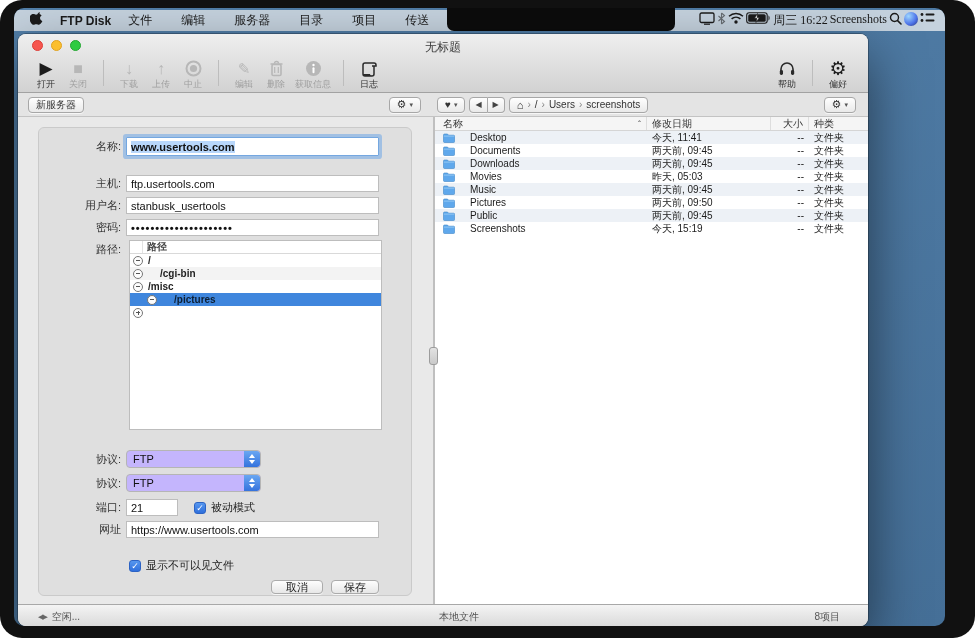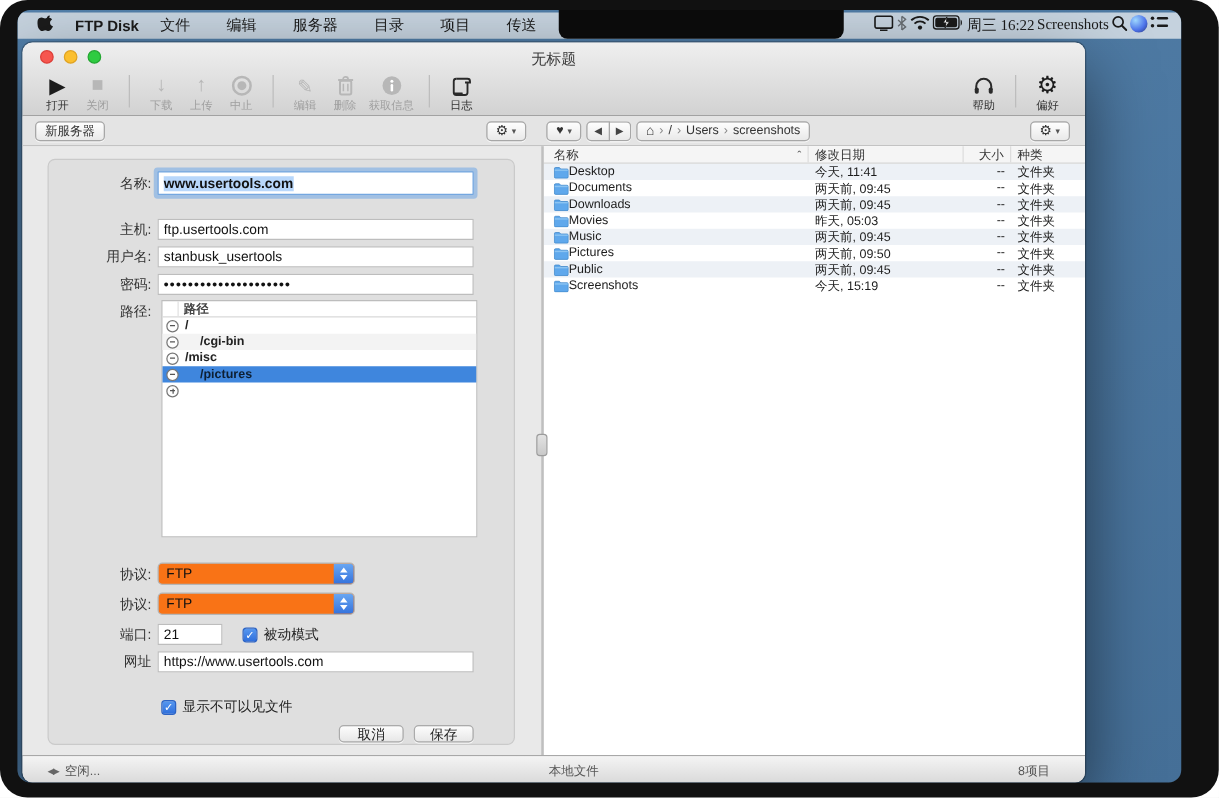--- a/index.html
+++ b/index.html
@@ -77,28 +77,28 @@
               font-size:11px; font-weight:bold; color:#111; }
   .sel-text { background:#b8d7fb; }
 
   .path-list { position:absolute; left:90px; top:112px; width:253px; height:190px;
                background:#fff; border:1px solid #bdbdbd; font-size:10px;font-weight:bold; }
   .path-head { height:13px; display:flex; align-items:center; color:#444; border-bottom:1px solid #d9d9d9; }
   .path-head-gutter { width:13px; height:100%; border-right:1px solid #e2e2e2; }
   .path-head-label { padding-left:4px; }
   .path-row { height:13px; display:flex; align-items:center; color:#222; }
   .path-row.alt { background:#f3f3f3;gap:12px; }
-  .path-row.sel { background:#3f86dd; color:#0d1f33; }
+  .path-row.sel { background:#3f86dd; color:#0d1f33;padding-left:14px; }
   .rm-btn, .add-btn { width:10px; height:10px; border:1px solid #777; border-radius:50%; margin:0 5px 0 3px;
                       position:relative; background:#fdfdfd; flex:none; }
   .rm-btn::after { content:""; position:absolute; left:2px; right:2px; top:3.5px; height:1px; background:#555; }
   .add-btn::after { content:""; position:absolute; left:2px; right:2px; top:3.5px; height:1px; background:#555; }
   .add-btn::before { content:""; position:absolute; top:2px; bottom:2px; left:3.5px; width:1px; background:#555; }
 
-  .dropdown { width:158px; height:18px; background:#f97316; border:1px solid #b5b5b5; border-radius:4px;
+  .dropdown { width:135px; height:18px; background:#c4b5fd; border:1px solid #b5b5b5; border-radius:4px;
               display:flex; align-items:center; overflow:hidden; }
   .dd-text { flex:1; font-size:11px; color:#111; padding-left:6px; }
   .dd-stepper { width:16px; height:100%; background:linear-gradient(#6aa7f2,#3573dd); border-radius:0 3px 3px 0;
                 display:flex; flex-direction:column; align-items:center; justify-content:center; gap:2px; }
   .dd-up { width:0; height:0; border-left:3px solid transparent; border-right:3px solid transparent; border-bottom:4px solid #fff; }
   .dd-dn { width:0; height:0; border-left:3px solid transparent; border-right:3px solid transparent; border-top:4px solid #fff; }
 
   .checkbox { width:12px; height:12px; border-radius:3px; background:linear-gradient(#5697ef,#2f6fdc);
               border:1px solid #2c63c4; color:#fff; font-size:9px; line-height:10px; text-align:center; flex:none; }
   .cb-label { font-size:11px; color:#222; margin-left:5px; }
@@ -111,21 +111,21 @@
   .table-header { height:14px; display:flex; background:#f5f5f5; border-bottom:1px solid #d5d5d5;
                   font-size:10px; color:#333; align-items:center; }
   .col-name { width:212px; display:flex; align-items:center; padding-left:8px; border-right:1px solid #ddd; height:100%; }
   .col-date { width:124px; padding-left:5px; border-right:1px solid #ddd; height:100%; display:flex; align-items:center; }
   .col-size { width:38px; justify-content:flex-end; padding-right:5px; border-right:1px solid #ddd; height:100%; display:flex; align-items:center; }
   .col-kind { flex:1; padding-left:5px; height:100%; display:flex; align-items:center; }
   .sort-caret { margin-left:auto; margin-right:5px; font-size:9px; color:#555; }
   .file-rows { flex:1; overflow:hidden; }
   .file-row { height:13px; display:flex; align-items:center; font-size:10px; color:#1c1c1c; }
   .file-row.tint { background:#edf1f6; }
-  .fr-name { width:212px; display:flex; align-items:center; padding-left:8px; gap:0; }
+  .fr-name { width:212px; display:flex; align-items:center; padding-left:8px; gap:15px; }
   .fr-date { width:124px; padding-left:5px; }
   .fr-size { width:38px; text-align:right; padding-right:5px; }
   .fr-kind { flex:1; padding-left:5px; }
 
   
   .statusbar { height:22px; background:linear-gradient(#f4f4f4,#dadada); border-top:1px solid #a8a8a8;
                border-radius:0 0 8px 8px; position:relative; font-size:10px; color:#555; }
   .sb-left { position:absolute; left:20px; top:5px; display:flex; align-items:center; gap:5px; }
   .sb-transfer { font-size:7px; letter-spacing:-1px; color:#666; }
   .sb-center { position:absolute; left:421px; top:5px; }

